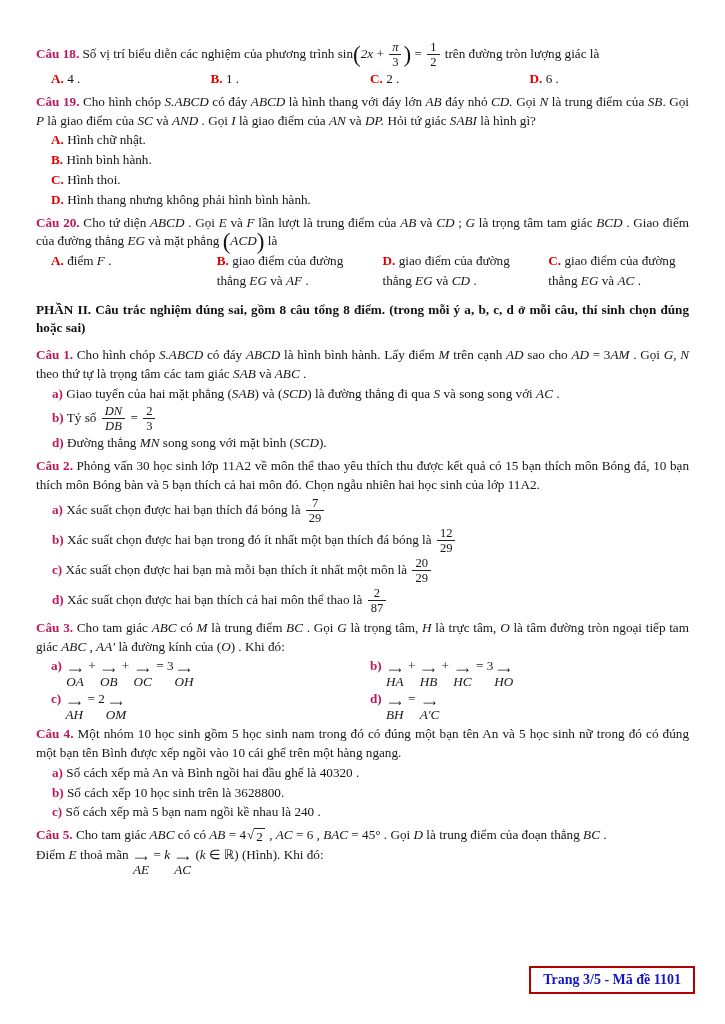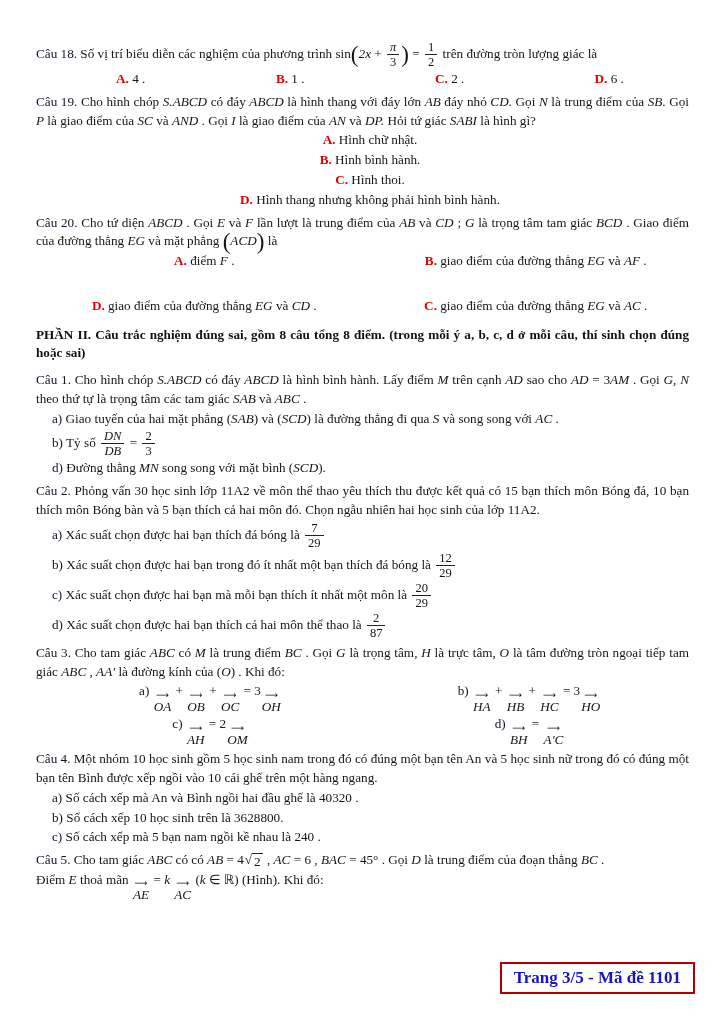--- a/index.html
+++ b/index.html
@@ -18,21 +18,21 @@
     width:653px;
   }
   .para{
     text-align:justify;
     line-height:1.42;
     margin:0;
   }
   .para.q{margin-top:4px;}
   .para.hdr{margin:10px 0 8px 0;}
   .para.sub{padding-left:16px;margin-top:1px;}
-  .label-blue{color:#0f172a;font-weight:normal;}
+  .label-blue{color:#be185d;font-weight:bold;}
   .label-red{color:#e00000;font-weight:bold;}
   .bold-black{font-weight:bold;color:#111;}
   .math{font-style:italic;}
   .txt{}
   .bigp{font-size:1.75em;line-height:0;vertical-align:middle;position:relative;top:-1px;}
   .frac{
     display:inline-flex;flex-direction:column;align-items:center;
     vertical-align:middle;margin:0 2px;font-size:0.95em;line-height:1.12;text-align:center;
   }
   .fnum{padding:0 3px;}
@@ -46,29 +46,29 @@
   .vbase{font-style:italic;line-height:1.05;}
   .sqrt{display:inline-flex;align-items:flex-start;margin:0 1px;}
   .rad{line-height:1.1;}
   .sqrt-body{border-top:1px solid #222;padding:0 2px;line-height:1.25;}
   .row{
     display:grid;
     margin-left:15px;
     line-height:1.5;
     text-align:left;
   }
-  .cell{padding:0;text-align:center;}
+  .cell{padding:0;}
   .footer{
     position:absolute;
     right:30px;bottom:30px;
     border:2px solid #b40000;
     padding:4px 12px;
     color:#1515c4;
     font-weight:bold;
-    font-size:17px;
+    font-size:14px;
     background:#fff;
   }
 </style>
 </head>
 <body>
 
 <div class="page">
   <div class="doc" id="doc">
       <div class="para q"><span class="label-blue">Câu 18.</span><span class="txt"> Số vị trí biểu diễn các nghiệm của phương trình sin</span><span class="bigp">(</span><span class="math">2x</span><span class="txt"> + </span><span class="frac">
           <span class="fnum fi">π</span>
@@ -84,21 +84,21 @@
         <div class="cell"><span class="label-red">D.</span><span class="txt"> 6 .</span></div>
       </div>
       <div class="para q"><span class="label-blue">Câu 19.</span><span class="txt"> Cho hình chóp </span><span class="math">S.ABCD</span><span class="txt"> có đáy </span><span class="math">ABCD</span><span class="txt"> là hình thang với đáy lớn </span><span class="math">AB</span><span class="txt"> đáy nhỏ </span><span class="math">CD.</span><span class="txt"> Gọi </span><span class="math">N</span><span class="txt"> là trung điểm của </span><span class="math">SB</span><span class="txt">. Gọi </span><span class="math">P</span><span class="txt"> là giao điểm của </span><span class="math">SC</span><span class="txt"> và </span><span class="math">AND</span><span class="txt"> . Gọi </span><span class="math">I</span><span class="txt"> là giao điểm của </span><span class="math">AN</span><span class="txt"> và </span><span class="math">DP.</span><span class="txt"> Hỏi tứ giác </span><span class="math">SABI</span><span class="txt"> là hình gì?</span></div>
       <div class="row" style="grid-template-columns: repeat(1, 1fr);">
         <div class="cell"><span class="label-red">A.</span><span class="txt"> Hình chữ nhật.</span></div>
         <div class="cell"><span class="label-red">B.</span><span class="txt"> Hình bình hành.</span></div>
         <div class="cell"><span class="label-red">C.</span><span class="txt"> Hình thoi.</span></div>
         <div class="cell"><span class="label-red">D.</span><span class="txt"> Hình thang nhưng không phải hình bình hành.</span></div>
       </div>
       <div class="para q"><span class="label-blue">Câu 20.</span><span class="txt"> Cho tứ diện </span><span class="math">ABCD</span><span class="txt"> . Gọi </span><span class="math">E</span><span class="txt"> và </span><span class="math">F</span><span class="txt"> lần lượt là trung điểm của </span><span class="math">AB</span><span class="txt"> và </span><span class="math">CD</span><span class="txt"> ; </span><span class="math">G</span><span class="txt"> là trọng tâm tam giác </span><span class="math">BCD</span><span class="txt"> . Giao điểm của đường thẳng </span><span class="math">EG</span><span class="txt"> và mặt phẳng </span><span class="bigp">(</span><span class="math">ACD</span><span class="bigp">)</span><span class="txt"> là</span></div>
-      <div class="row" style="grid-template-columns: repeat(2, 1fr); gap: 25px;">
+      <div class="row" style="grid-template-columns: repeat(4, 1fr); gap: 25px;">
         <div class="cell"><span class="label-red">A.</span><span class="txt"> điểm </span><span class="math">F</span><span class="txt"> .</span></div>
         <div class="cell"><span class="label-red">B.</span><span class="txt"> giao điểm của đường thẳng </span><span class="math">EG</span><span class="txt"> và </span><span class="math">AF</span><span class="txt"> .</span></div>
         <div class="cell"><span class="label-red">D.</span><span class="txt"> giao điểm của đường thẳng </span><span class="math">EG</span><span class="txt"> và </span><span class="math">CD</span><span class="txt"> .</span></div>
         <div class="cell"><span class="label-red">C.</span><span class="txt"> giao điểm của đường thẳng </span><span class="math">EG</span><span class="txt"> và </span><span class="math">AC</span><span class="txt"> .</span></div>
       </div>
       <div class="para hdr"><span class="bold-black">PHẦN II. Câu trắc nghiệm đúng sai, gồm 8 câu tổng 8 điểm. (trong mỗi ý a, b, c, d ở mỗi câu, thí sinh chọn đúng hoặc sai)</span></div>
       <div class="para q"><span class="label-blue">Câu 1.</span><span class="txt"> Cho hình chóp </span><span class="math">S.ABCD</span><span class="txt"> có đáy </span><span class="math">ABCD</span><span class="txt"> là hình bình hành. Lấy điểm </span><span class="math">M</span><span class="txt"> trên cạnh </span><span class="math">AD</span><span class="txt"> sao cho </span><span class="math">AD</span><span class="txt"> = 3</span><span class="math">AM</span><span class="txt"> . Gọi </span><span class="math">G, N</span><span class="txt"> theo thứ tự là trọng tâm các tam giác </span><span class="math">SAB</span><span class="txt"> và </span><span class="math">ABC</span><span class="txt"> .</span></div>
       <div class="para sub"><span class="label-blue">a)</span><span class="txt"> Giao tuyến của hai mặt phẳng (</span><span class="math">SAB</span><span class="txt">) và (</span><span class="math">SCD</span><span class="txt">) là đường thẳng đi qua </span><span class="math">S</span><span class="txt"> và song song với </span><span class="math">AC</span><span class="txt"> .</span></div>
       <div class="para sub"><span class="label-blue">b)</span><span class="txt"> Tỷ số </span><span class="frac">
           <span class="fnum fi">DN</span>

